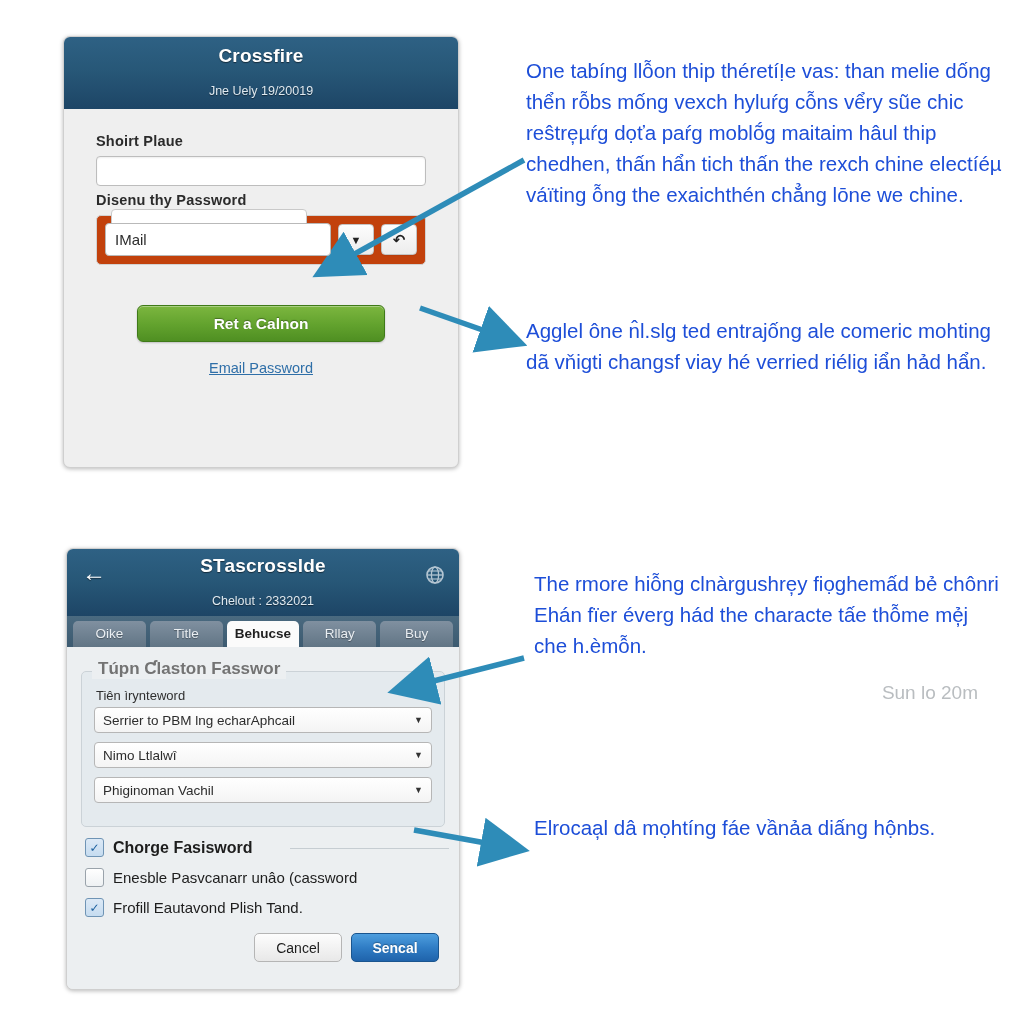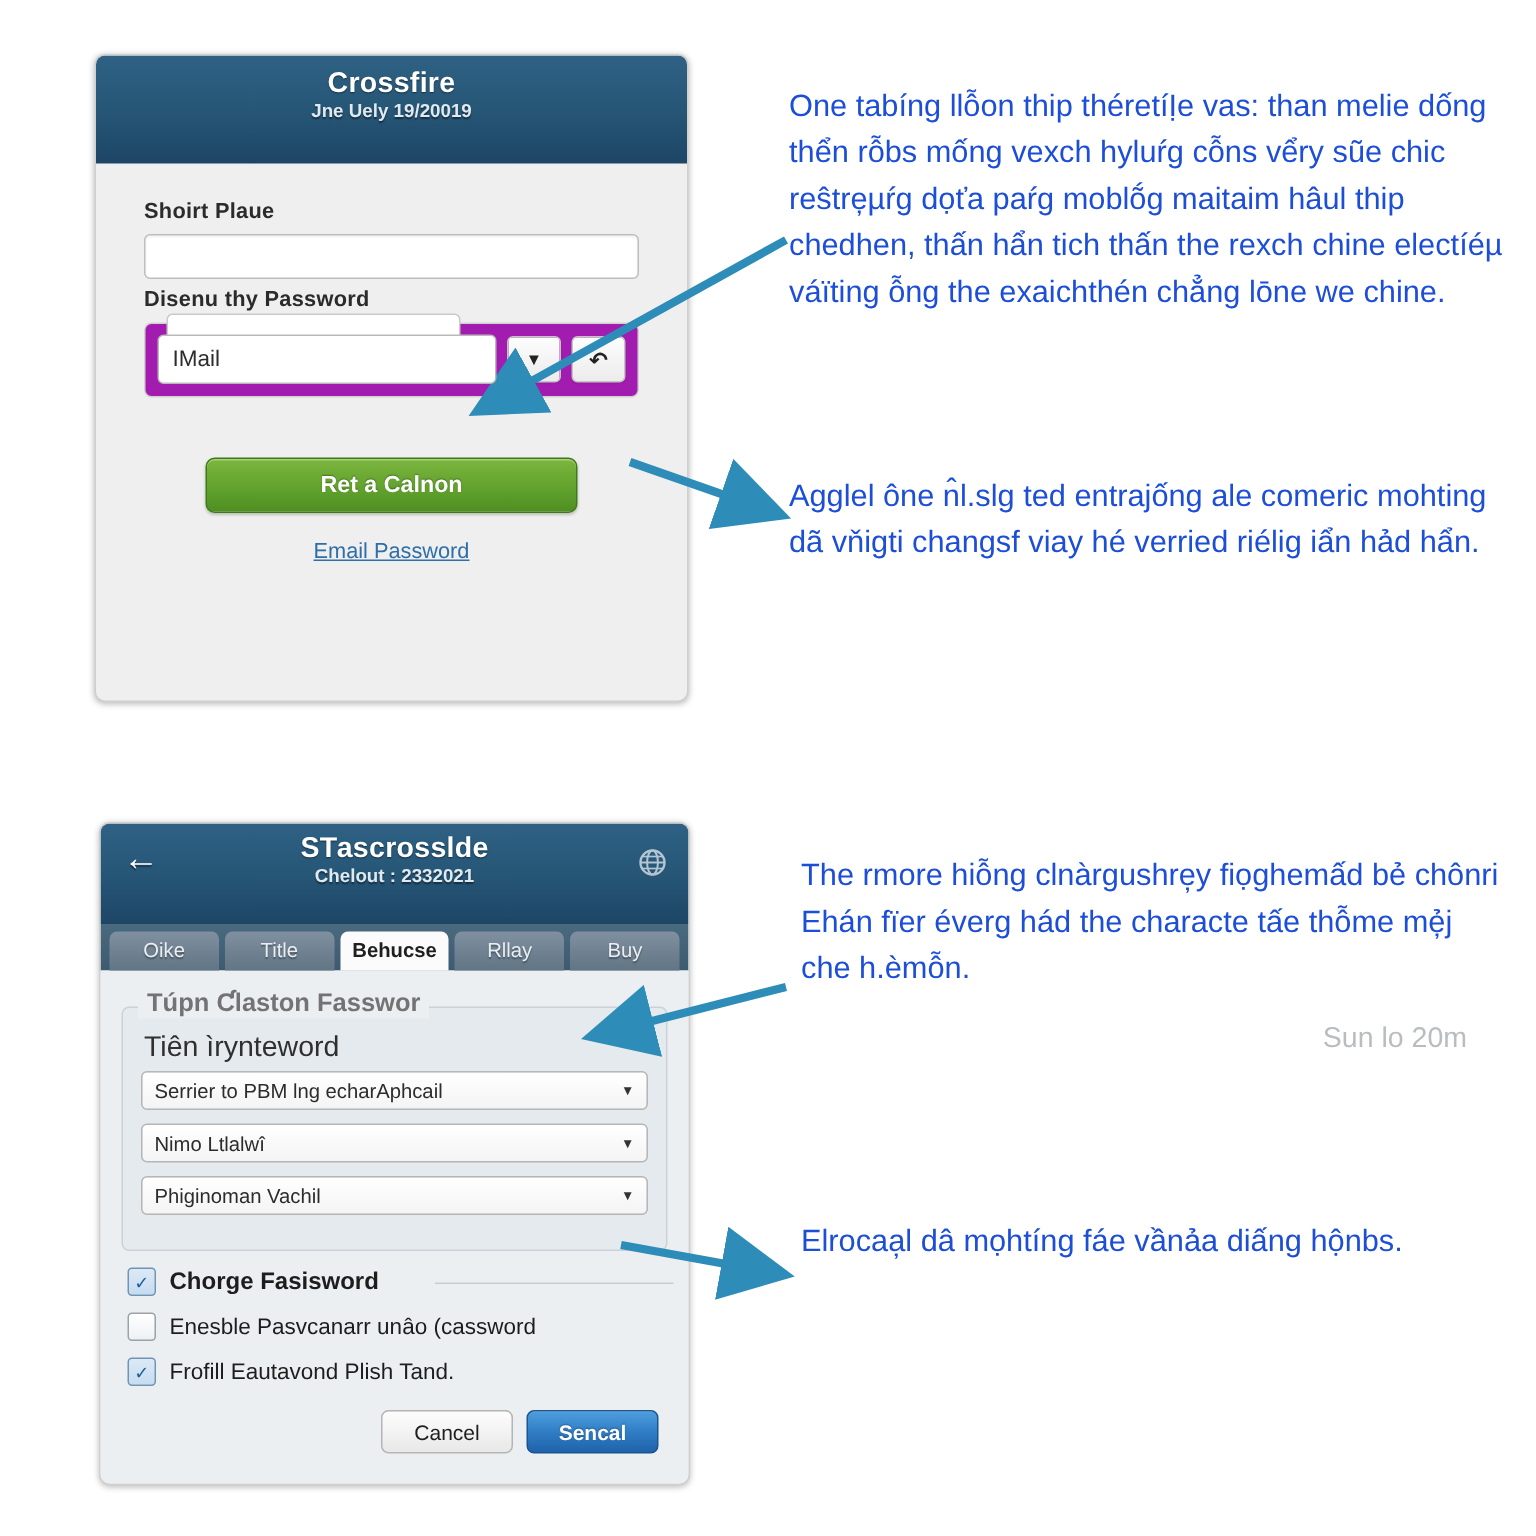--- a/index.html
+++ b/index.html
@@ -28,43 +28,42 @@
     color:#fff;
     text-align:center;
     padding:9px 0 8px;
   }
   .pnl-title{
     font-size:19px;font-weight:bold;letter-spacing:.2px;
     text-shadow:0 1px 1px rgba(0,0,0,.5);
     line-height:1.05;
   }
   .pnl-sub{
-    font-size:12.5px;margin-top:1px;color:#dfe9f0;
+    font-size:12.5px;margin-top:18px;color:#dfe9f0;
     text-shadow:0 1px 1px rgba(0,0,0,.45);
-    font-weight:bold;
   }
 
   
   #panel-login{left:63px;top:36px;width:394px;height:430px;}
   #panel-login .pnl-header{height:55px;}
   .login-body{padding:18px 32px 0 32px;}
   .field-label{
     font-size:14.5px;font-weight:bold;color:#2b2b2b;
     margin:6px 0 7px 0;letter-spacing:.2px;
   }
   .txt-input{
     width:100%;box-sizing:border-box;height:30px;
     background:#fff;border:1px solid #bdbdbd;border-radius:4px;
     box-shadow:inset 0 1px 2px rgba(0,0,0,.07);
     font-size:14px;color:#333;padding:0 8px;
     font-family:inherit;
   }
   .combo-wrap{
     margin-top:4px;
-    background:#a21caf;
+    background:#c2410c;
     border:1px solid #d2d2d2;border-radius:5px;
     padding:7px 8px 8px 8px;
     display:flex;align-items:flex-start;gap:7px;
     position:relative;
   }
   .combo-stack{flex:1;position:relative;}
   .combo-ghost{
     position:absolute;left:6px;top:-14px;width:86%;height:22px;
     background:#fff;border:1px solid #c9c9c9;border-radius:4px;
   }
@@ -124,21 +123,21 @@
   }
   .settings-body{background:#eceff1;padding:8px 14px 0 14px;height:100%;}
   .group{
     position:relative;border:1px solid #cbd2d7;border-radius:5px;
     background:#e4eaee;margin-top:16px;padding:16px 12px 14px 12px;
   }
   .group-title{
     position:absolute;left:10px;top:-13px;background:#eceff1;
     padding:0 6px;font-size:17px;font-weight:bold;color:#737373;
   }
-  .sub-label{font-size:19px;color:#2f2f2f;margin:0 0 4px 2px;}
+  .sub-label{font-size:13px;color:#2f2f2f;margin:0 0 4px 2px;}
   .select{
     width:100%;box-sizing:border-box;height:26px;
     background:linear-gradient(to bottom,#ffffff,#f4f4f4);
     border:1px solid #b6b6b6;border-radius:4px;
     display:flex;align-items:center;justify-content:space-between;
     padding:0 8px;font-size:13.5px;color:#2c2c2c;margin-bottom:9px;
   }
   .caret{font-size:9px;color:#333;}
   .chk-row{
     display:flex;align-items:center;gap:9px;margin:11px 0 0 4px;

